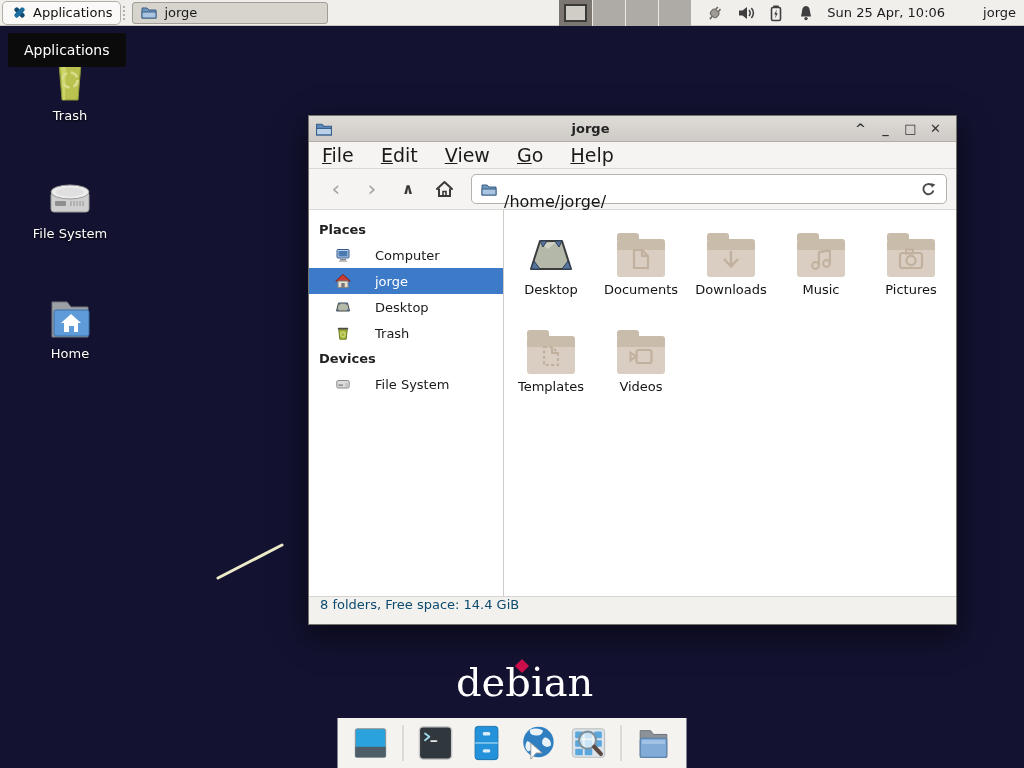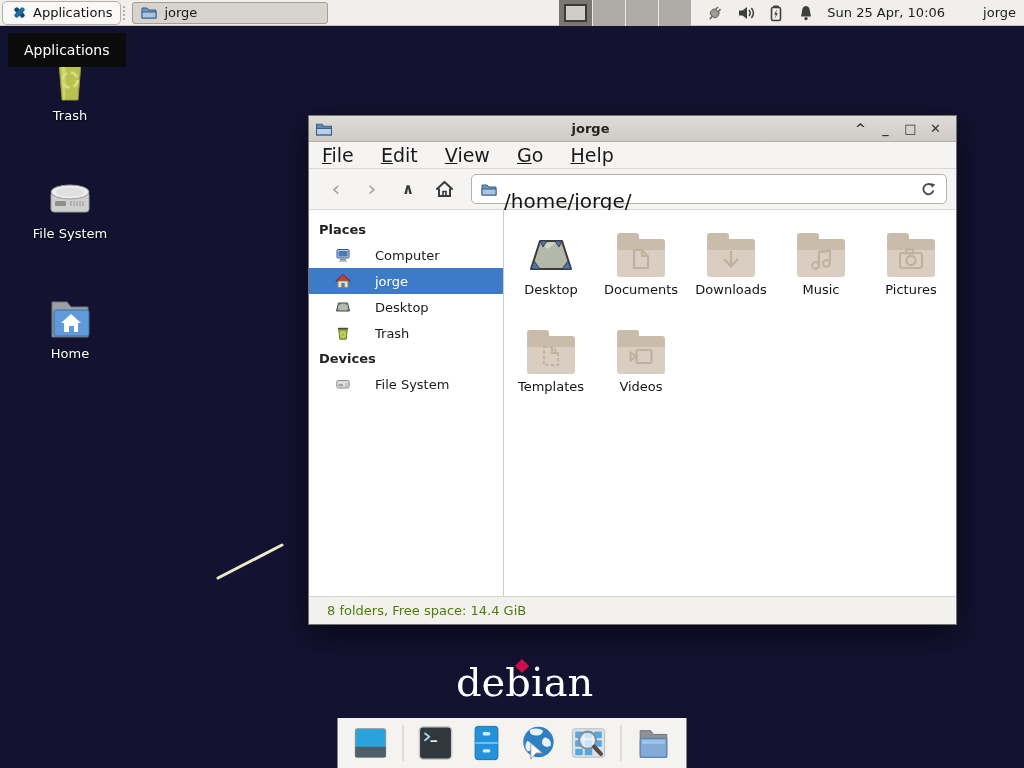--- a/index.html
+++ b/index.html
@@ -51,34 +51,34 @@
   .menubar { height:27px; background:#f5f4f2; border-bottom:1px solid #dad8d4; padding-left:2px; flex:0 0 auto; }
   .menu-item { display:inline-block; line-height:26px; padding:0 11px; font-size:19px; color:#1a1a1a; }
   .menu-item::first-letter { text-decoration:underline; }
   .toolbar { height:41px; background:#f5f4f2; border-bottom:1px solid #dad8d4; display:flex;
     align-items:center; padding:0 9px; flex:0 0 auto; }
   .nav-btn { width:36px; height:30px; display:flex; align-items:center; justify-content:center; }
   .nav-glyph-dim { font-size:22px; color:#a7a39d; line-height:1; }
   .nav-glyph { font-size:15px; font-weight:bold; color:#3a3a3a; line-height:1; }
   .address-bar { flex:1; height:30px; margin-left:9px; background:#fff; border:1px solid #b5b1ab;
     border-radius:5px; display:flex; align-items:center; padding:0 9px; gap:7px; }
-  .address-text { font-size:20px; color:#141414; flex:1;margin-top:24px; }
+  .address-text { font-size:16px; color:#141414; flex:1;margin-top:24px; }
   .window-body { flex:1; display:flex; min-height:0; }
   .sidebar { width:201px; border-right:1px solid #cfccc8; padding-top:7px; background:#fff; }
   .side-header { font-size:13px; font-weight:bold; color:#222; padding:5px 10px 5px 10px; }
   .side-item { display:flex; align-items:center; gap:24px; padding:4px 8px 4px 26px;
     font-size:13px; color:#1a1a1a; height:26px; }
   .side-item.selected { background:#3d7bc8; color:#fff; }
   .files { flex:1; padding:15px 0 0 2px; display:grid; grid-template-columns:repeat(5,90px);
     grid-auto-rows:97px; align-content:start; background:#fff; }
   .file-cell { width:90px; display:flex; flex-direction:column; align-items:center; }
   .file-img { height:52px; display:flex; align-items:flex-end; justify-content:center; }
   .file-label { margin-top:5px; font-size:13px; color:#141414; }
   .statusbar { height:28px; background:#f2f1ee; border-top:1px solid #d6d4d0; display:flex;
-    align-items:center; padding-left:18px; font-size:13px; color:#4d7c0f; flex:0 0 auto; }
+    align-items:flex-start; padding-left:11px; font-size:13px; color:#0c4a6e; flex:0 0 auto; }
 
   
   .folder-glyph { width:48px; height:38px; position:relative; border-radius:3px;
     background:linear-gradient(to bottom,#c9bcab 0 11px,#d9cec1 11px); }
   .folder-glyph::before { content:""; position:absolute; top:-6px; left:0; width:22px; height:7px;
     background:#c9bcab; border-radius:3px 3px 0 0; }
   .folder-glyph svg { position:absolute; left:0; top:0; }
 
   
   .debian-logo { position:absolute; left:456px; top:660px; font-family:"DejaVu Serif","Liberation Serif",serif;

